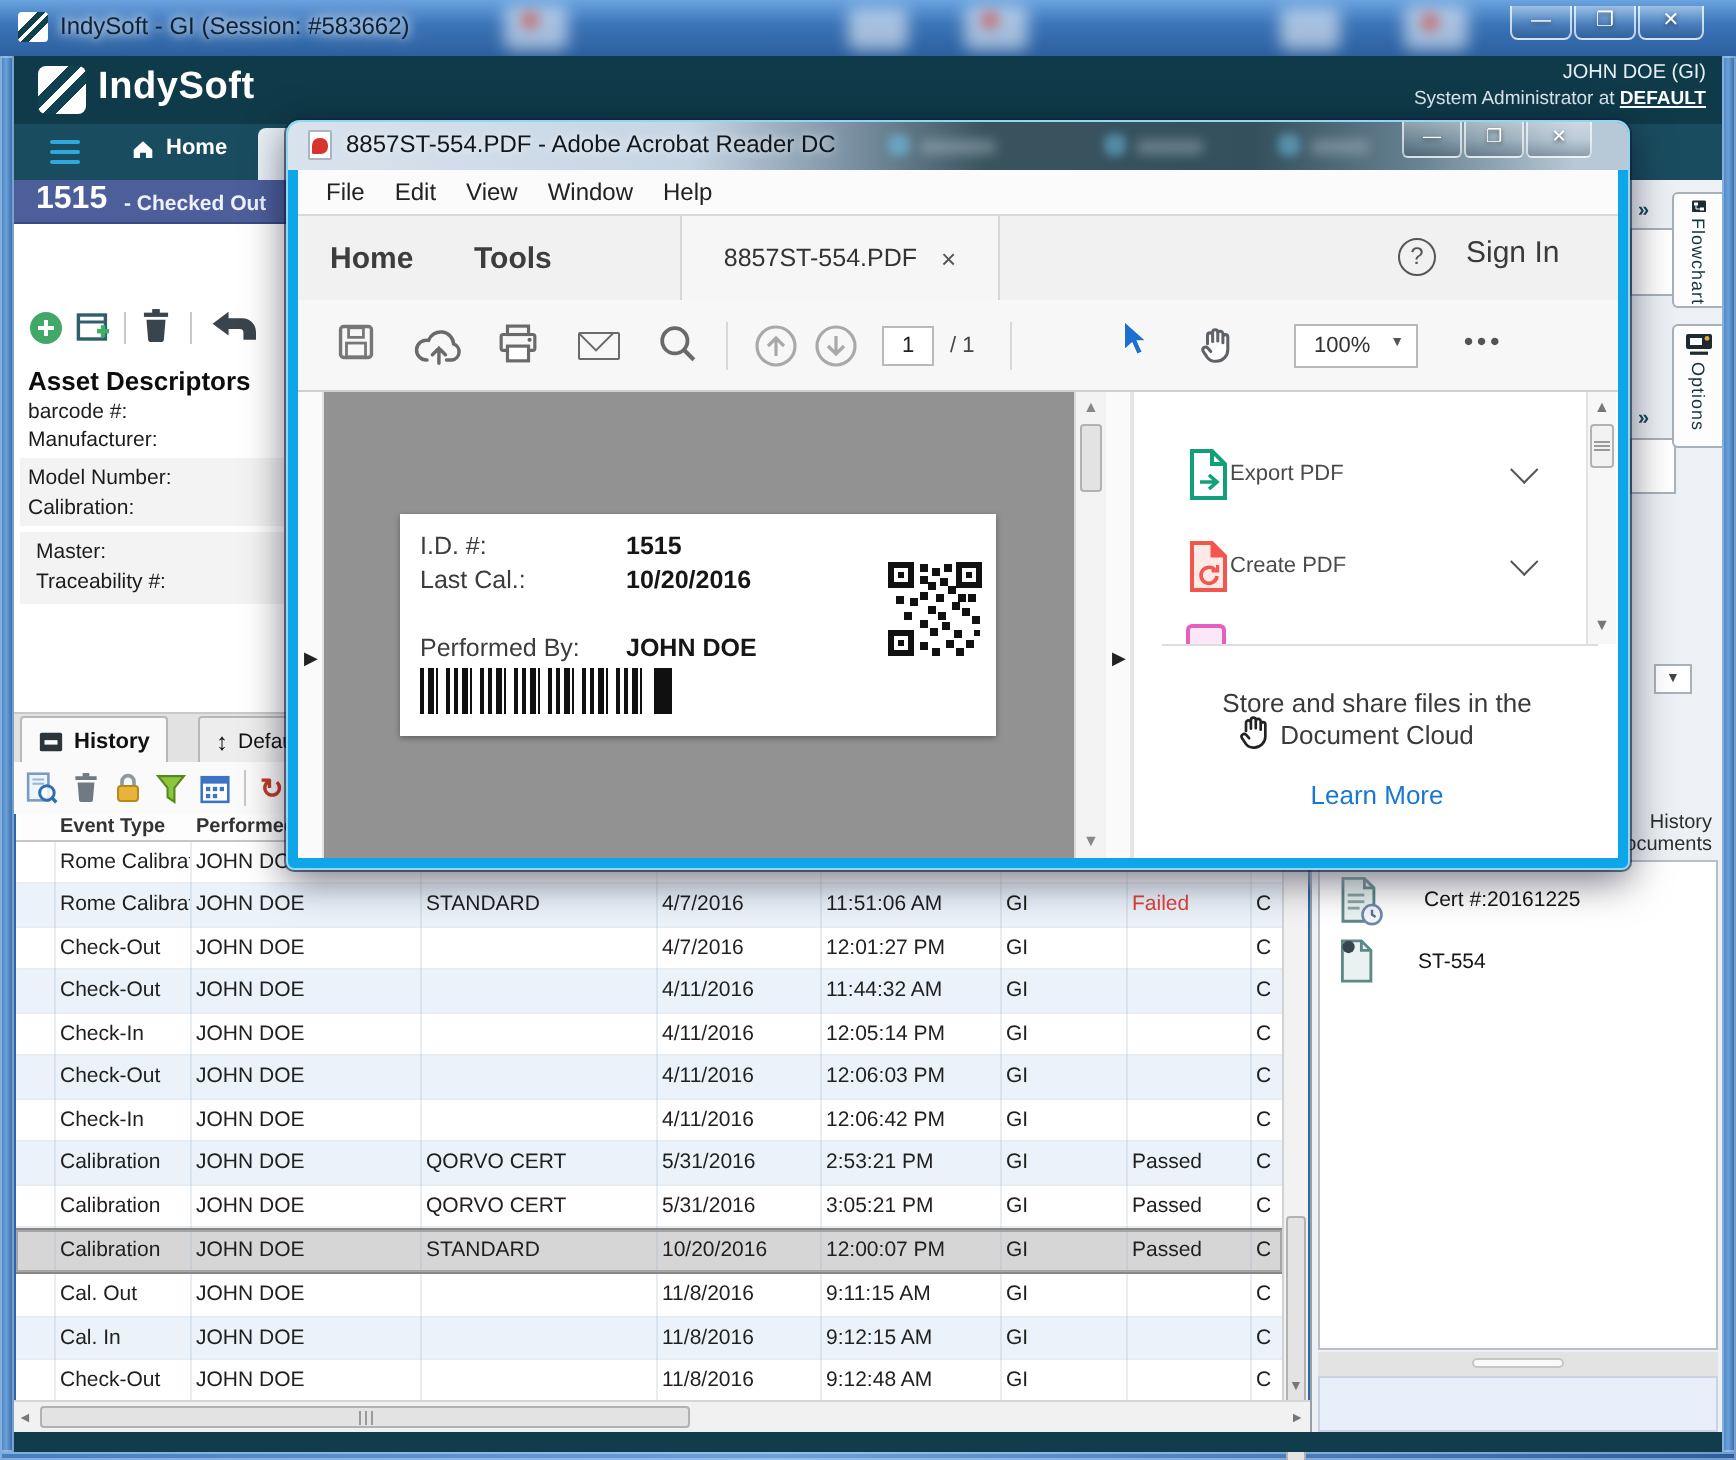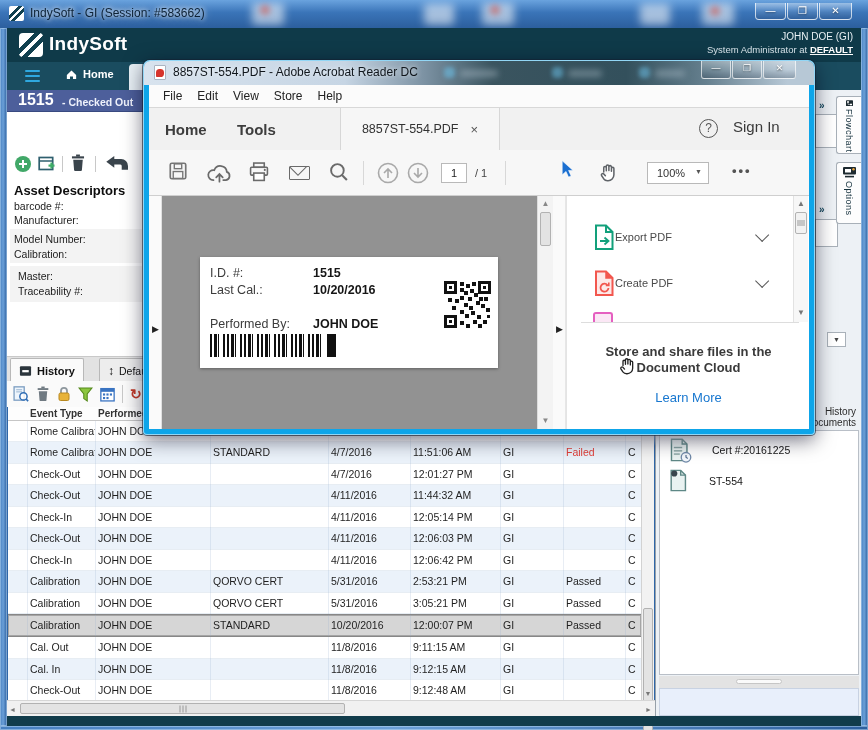--- a/index.html
+++ b/index.html
@@ -101,21 +101,21 @@
 .pdf-label{position:absolute;left:38px;top:61px;width:298px;height:111px;background:#fff;box-shadow:0 1px 3px rgba(0,0,0,.35)}
 .pl-row{position:absolute;left:10px;font-size:12.5px;color:#3c3c3c;width:280px}
 .pl-val{position:absolute;left:103px;font-weight:bold;color:#161616}
 .barcode{position:absolute;left:10px;top:77px;width:112px;height:23px;background:repeating-linear-gradient(90deg,#101010 0 2px,#fff 2px 4px,#101010 4px 7px,#fff 7px 8px,#101010 8px 9px,#fff 9px 13px,#101010 13px 15px,#fff 15px 17px)}
 .barcode::after{content:'';position:absolute;right:-14px;top:0;width:9px;height:23px;background:#101010}
 .gray-vscroll{position:absolute;left:388px;top:0;width:16px;height:233px;background:#f3f3f3;border-left:1px solid #dcdcdc}
 .tools-panel{position:absolute;left:417px;top:0;width:243px;height:233px;background:#fff;border-left:1px solid #e4e4e4}
 .tool-item{position:absolute;left:0;width:220px;height:30px;display:flex;align-items:center}
 .tool-label{position:absolute;left:48px;font-size:11px;color:#4a4a4a}
 .chevron-dn{position:absolute;left:188px;width:10px;height:10px;border-right:1.8px solid #555;border-bottom:1.8px solid #555;transform:rotate(45deg) translateY(-3px)}
-.promo{position:absolute;left:0;width:243px;text-align:center;font-size:13px;font-weight:bold;color:#3a3a3a}
+.promo{position:absolute;left:0;width:243px;text-align:center;font-size:13px;font-weight:normal;color:#3a3a3a}
 .learn{position:absolute;left:0;width:243px;text-align:center;font-size:13px;color:#1877cf}
 .list-scroll{position:absolute;left:226px;top:0;width:15px;height:126px;background:#f7f7f7;border-left:1px solid #e2e2e2}
 .overlay-fade{left:143px;top:429px;width:672px;height:17px;background:linear-gradient(rgba(250,250,252,.8),rgba(250,250,252,0));z-index:9;pointer-events:none}
 svg{display:block}
 </style>
 </head>
 <body>
 
 <div class="screen">
 
@@ -489,21 +489,21 @@
       <div class="acbtn" style="left:588px;width:30px">❐</div>
       <div class="acbtn" style="left:619px;width:33px">✕</div>
     </div>
 
     <div class="ac-body">
 
       <div class="ac-menubar">
         <span class="ac-menu">File</span>
         <span class="ac-menu">Edit</span>
         <span class="ac-menu">View</span>
-        <span class="ac-menu">Store</span>
+        <span class="ac-menu">Window</span>
         <span class="ac-menu">Help</span>
       </div>
 
       <div class="ac-tabbar">
         <div class="ac-tab" style="left:16px">Home</div>
         <div class="ac-tab" style="left:88px">Tools</div>
         <div class="ac-doctab">
           <span>8857ST-554.PDF</span>
           <span style="color:#555;font-size:13px">×</span>
         </div>

